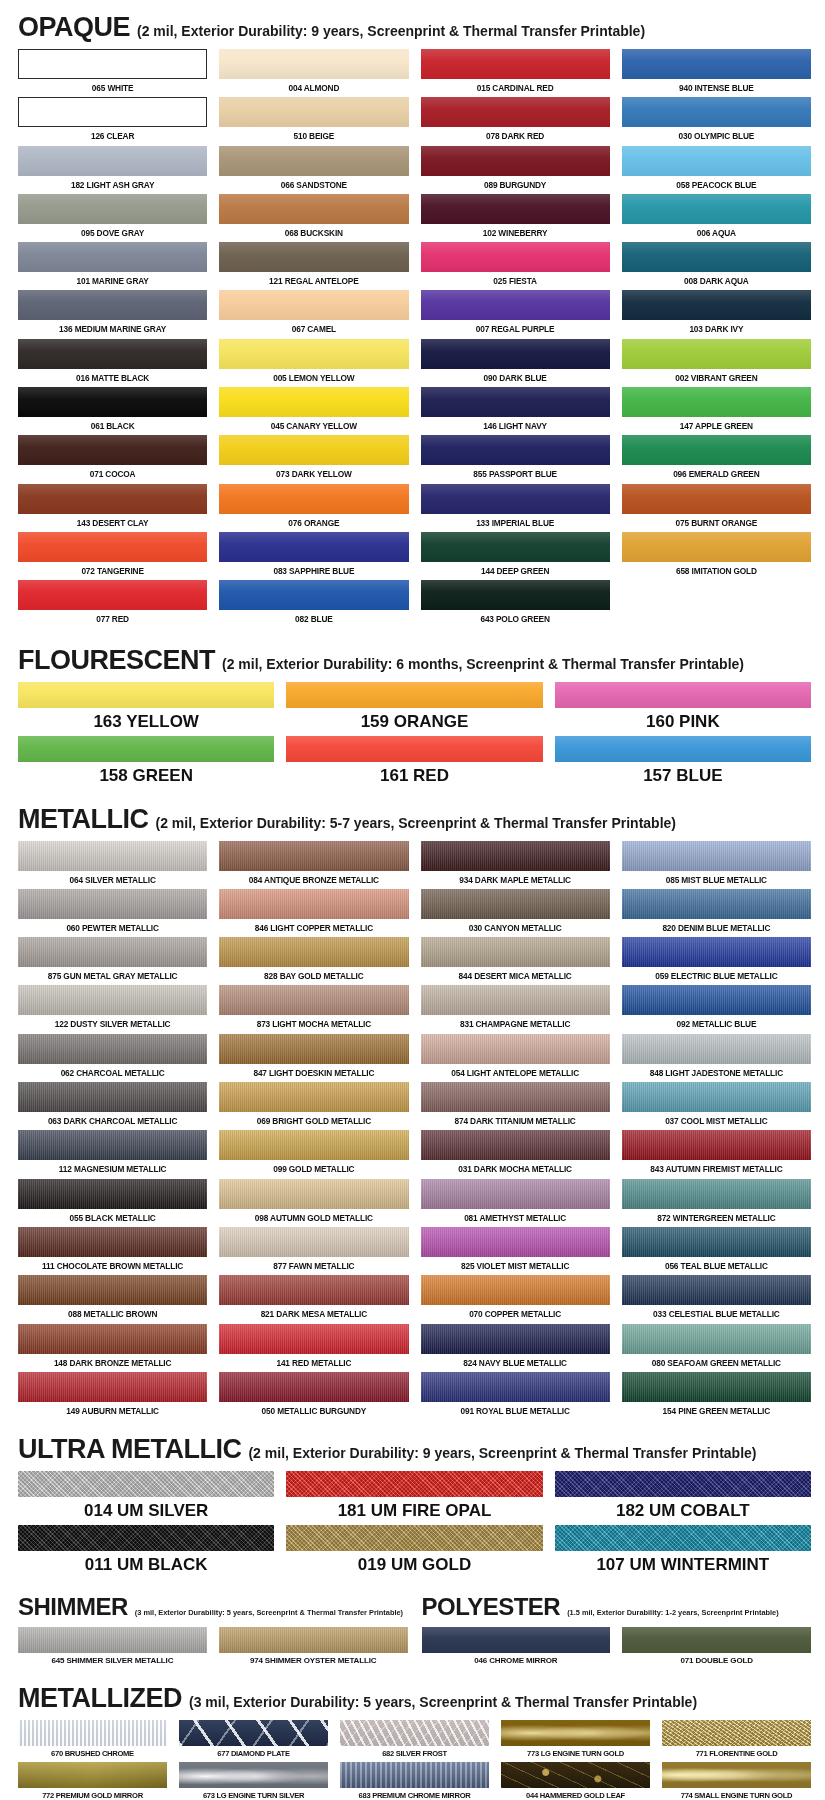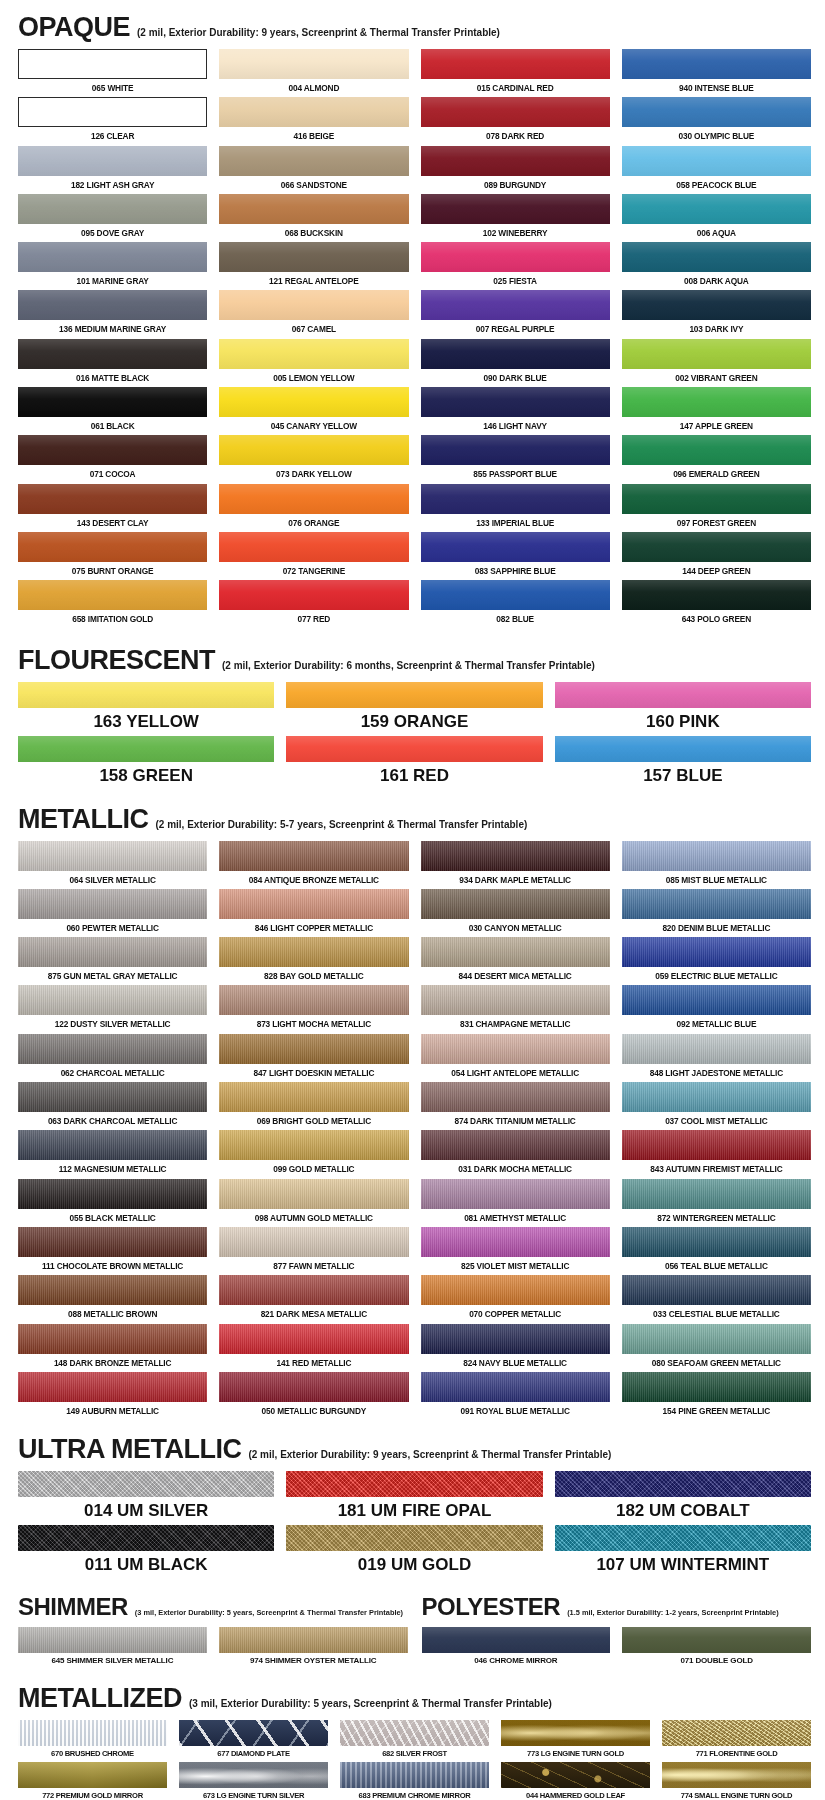--- a/index.html
+++ b/index.html
@@ -28,21 +28,21 @@
     font-family: "Liberation Sans", sans-serif;
     font-weight: bold;
     font-size: 27px;
     letter-spacing: -0.5px;
     color: #1a1a1a;
     line-height: 1;
   }
   .section-sub {
     font-family: "Liberation Sans", sans-serif;
     font-weight: bold;
-    font-size: 10px;
+    font-size: 14px;
     color: #1a1a1a;
     line-height: 1;
     white-space: nowrap;
   }
   .section-head.small .section-title { font-size: 24px; }
   .section-head.small .section-sub { font-size: 7.4px; }
 
   
   .grid {
     display: grid;
@@ -124,21 +124,21 @@
       <div class="swatch-cell">
         <div class="chip" style="background: linear-gradient(rgba(255, 255, 255, 0.16) 0%, rgba(255, 255, 255, 0.03) 40%, rgba(0, 0, 0, 0.06) 100%), rgb(45, 98, 171);"></div>
         <div class="chip-label">940 INTENSE BLUE</div>
       </div>
       <div class="swatch-cell">
         <div class="chip outlined"></div>
         <div class="chip-label">126 CLEAR</div>
       </div>
       <div class="swatch-cell">
         <div class="chip" style="background: linear-gradient(rgba(255, 255, 255, 0.16) 0%, rgba(255, 255, 255, 0.03) 40%, rgba(0, 0, 0, 0.06) 100%), rgb(232, 207, 166);"></div>
-        <div class="chip-label">416 BEIGE</div>
+        <div class="chip-label">510 BEIGE</div>
       </div>
       <div class="swatch-cell">
         <div class="chip" style="background: linear-gradient(rgba(255, 255, 255, 0.16) 0%, rgba(255, 255, 255, 0.03) 40%, rgba(0, 0, 0, 0.06) 100%), rgb(167, 30, 39);"></div>
         <div class="chip-label">078 DARK RED</div>
       </div>
       <div class="swatch-cell">
         <div class="chip" style="background: linear-gradient(rgba(255, 255, 255, 0.16) 0%, rgba(255, 255, 255, 0.03) 40%, rgba(0, 0, 0, 0.06) 100%), rgb(53, 120, 184);"></div>
         <div class="chip-label">030 OLYMPIC BLUE</div>
       </div>
       <div class="swatch-cell">
@@ -257,24 +257,20 @@
         <div class="chip" style="background: linear-gradient(rgba(255, 255, 255, 0.16) 0%, rgba(255, 255, 255, 0.03) 40%, rgba(0, 0, 0, 0.06) 100%), rgb(137, 57, 31);"></div>
         <div class="chip-label">143 DESERT CLAY</div>
       </div>
       <div class="swatch-cell">
         <div class="chip" style="background: linear-gradient(rgba(255, 255, 255, 0.16) 0%, rgba(255, 255, 255, 0.03) 40%, rgba(0, 0, 0, 0.06) 100%), rgb(243, 118, 32);"></div>
         <div class="chip-label">076 ORANGE</div>
       </div>
       <div class="swatch-cell">
         <div class="chip" style="background: linear-gradient(rgba(255, 255, 255, 0.16) 0%, rgba(255, 255, 255, 0.03) 40%, rgba(0, 0, 0, 0.06) 100%), rgb(39, 38, 107);"></div>
         <div class="chip-label">133 IMPERIAL BLUE</div>
-      </div>
-      <div class="swatch-cell">
-        <div class="chip" style="background: linear-gradient(rgba(255, 255, 255, 0.16) 0%, rgba(255, 255, 255, 0.03) 40%, rgba(0, 0, 0, 0.06) 100%), rgb(19, 96, 58);"></div>
-        <div class="chip-label">097 FOREST GREEN</div>
       </div>
       <div class="swatch-cell">
         <div class="chip" style="background: linear-gradient(rgba(255, 255, 255, 0.16) 0%, rgba(255, 255, 255, 0.03) 40%, rgba(0, 0, 0, 0.06) 100%), rgb(185, 82, 31);"></div>
         <div class="chip-label">075 BURNT ORANGE</div>
       </div>
       <div class="swatch-cell">
         <div class="chip" style="background: linear-gradient(rgba(255, 255, 255, 0.16) 0%, rgba(255, 255, 255, 0.03) 40%, rgba(0, 0, 0, 0.06) 100%), rgb(240, 75, 42);"></div>
         <div class="chip-label">072 TANGERINE</div>
       </div>
       <div class="swatch-cell">

